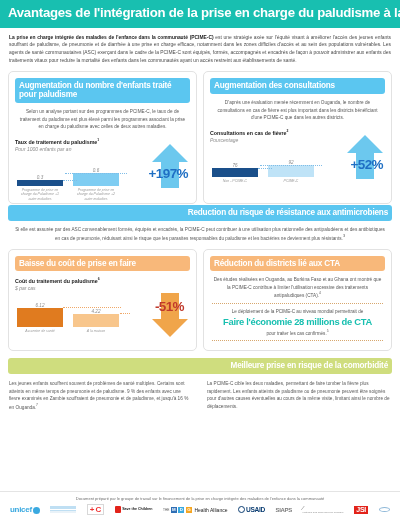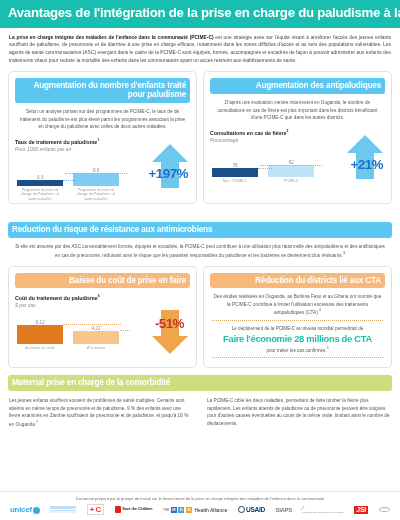--- a/index.html
+++ b/index.html
@@ -48,21 +48,21 @@
     border-radius: 5px;
     padding: 6px 6px 5px 6px;
     background: #fff;
     position: relative;
     overflow: hidden;
   }
   .chip {
     display: block;
     border-radius: 3px;
     color: #fff;
-    text-align: right;
+    text-align: left;
     font-size: 8.2px;
     font-weight: bold;
     line-height: 1.12;
     padding: 3px 4px 3.5px 4px;
     letter-spacing: -0.2px;
   }
   .chip.blue   { background: #5bc6f0; }
   .chip.orange { background: #f8b87a; }
 
   .blurb {
@@ -144,27 +144,27 @@
     position: absolute;
     font-size: 13.5px;
     font-weight: bold;
     letter-spacing: -0.6px;
   }
   .pct.blue   { color: #1f6fc4; right: 2px; top: 12px; }
   .pct.red    { color: #c0392b; right: 6px; top: 6px; }
 
   
   .banner {
-    margin: 18px 8px 0 8px;
+    margin: 1px 8px 0 8px;
     background: #5bc6f0;
     border-radius: 3px;
     color: #fff;
     font-size: 8.2px;
     font-weight: bold;
-    text-align: left;
+    text-align: right;
     padding: 3px 4px 3.5px 4px;
     letter-spacing: -0.2px;
   }
   .banner.green { background: #cfdd7e; }
   .banner-body {
     padding: 5px 12px 0 12px;
     font-size: 4.7px;
     line-height: 1.62;
     color: #585858;
     text-align: center;
@@ -319,21 +319,21 @@
         <div class="arrow up">
           <svg viewBox="0 0 40 48" xmlns="http://www.w3.org/2000/svg">
             <polygon points="20,2 38,20 29,20 29,46 11,46 11,20 2,20" fill="#6cc8ee"></polygon>
           </svg>
         </div>
         <div class="pct blue">+197%</div>
       </div>
     </div>
 
     <div class="card">
-      <div class="chip blue">Augmentation des antipaludiques</div>
+      <div class="chip blue">Augmentation des consultations</div>
       <div class="blurb">D'après une évaluation menée récemment en Ouganda, le nombre de consultations en cas de fièvre est plus important dans les districts bénéficiant d'une PCIME-C que dans les autres districts.</div>
       <div class="metric-title">
         <span>Consultations en cas de fièvre</span><sup>2</sup>
       </div>
       <div class="metric-sub">Pourcentage</div>
 
       <div class="chart">
         <div class="bars">
           <div class="barwrap">
             <div class="barval" style="bottom:100%">76</div>
@@ -347,21 +347,21 @@
           </div>
         </div>
         <div class="dotline" style="left:48px;width:14px;bottom:20.5px;"></div>
         <div class="dotline" style="left:50px;width:62px;bottom:23.5px;"></div>
 
         <div class="arrow up">
           <svg viewBox="0 0 40 48" xmlns="http://www.w3.org/2000/svg">
             <polygon points="20,2 38,20 29,20 29,46 11,46 11,20 2,20" fill="#6cc8ee"></polygon>
           </svg>
         </div>
-        <div class="pct blue">+21%</div>
+        <div class="pct blue">+52%</div>
       </div>
     </div>
   </div>
 
   <div class="banner">Reduction du risque de résistance aux antimicrobiens</div>
   <div class="banner-body">
     <span>Si elle est assurée par des ASC convenablement formés, équipés et encadrés, la PCIME-C peut contribuer à une utilisation plus rationnelle des antipaludéens et des antibiotiques en cas de pneumonie, réduisant ainsi le risque que les parasites responsables du paludisme et les bactéries ne deviennent plus résistants.</span><sup>3</sup>
   </div>
 
   <div class="cols" style="margin-top:6px">
@@ -406,21 +406,21 @@
       <hr class="hr-dot">
       <div class="cta-lead">Le déploiement de la PCIME-C au niveau mondial permettrait de</div>
       <div class="cta-big">Faire l'économie 28 millions de CTA</div>
       <div class="cta-foot">
         <span>pour traiter les cas confirmés.</span><sup>5</sup>
       </div>
       <hr class="hr-dot" style="margin-top:5px">
     </div>
   </div>
 
-  <div class="banner green" style="margin-top:7px">Maternal prise en charge de la comorbidité</div>
+  <div class="banner green" style="margin-top:7px">Meilleure prise en risque de la comorbidité</div>
   <div class="como-cols">
     <p>
       <span>Les jeunes enfants souffrent souvent de problèmes de santé multiples. Certains sont atteints en même temps de pneumonie et de paludisme. 9 % des enfants avec une fievre examinés en Zambie souffraient de pneumonie et de paludisme, et jusqu'à 16 % en Ouganda.</span><sup>7</sup>
     </p>
     <p>La PCIME-C cible les deux maladies, permettant de faire tomber la fièvre plus rapidement. Les enfants atteints de paludisme ou de pneumonie peuvent être soignés pour d'autres causes éventuelles au cours de la même visite, limitant ainsi le nombre de déplacements.</p>
   </div>
 
   <div class="footer">
     <div class="footer-note">Document préparé par le groupe de travail sur le financement de la prise en charge intégrée des maladies de l'enfance dans la communauté</div>
     <div class="logos">

